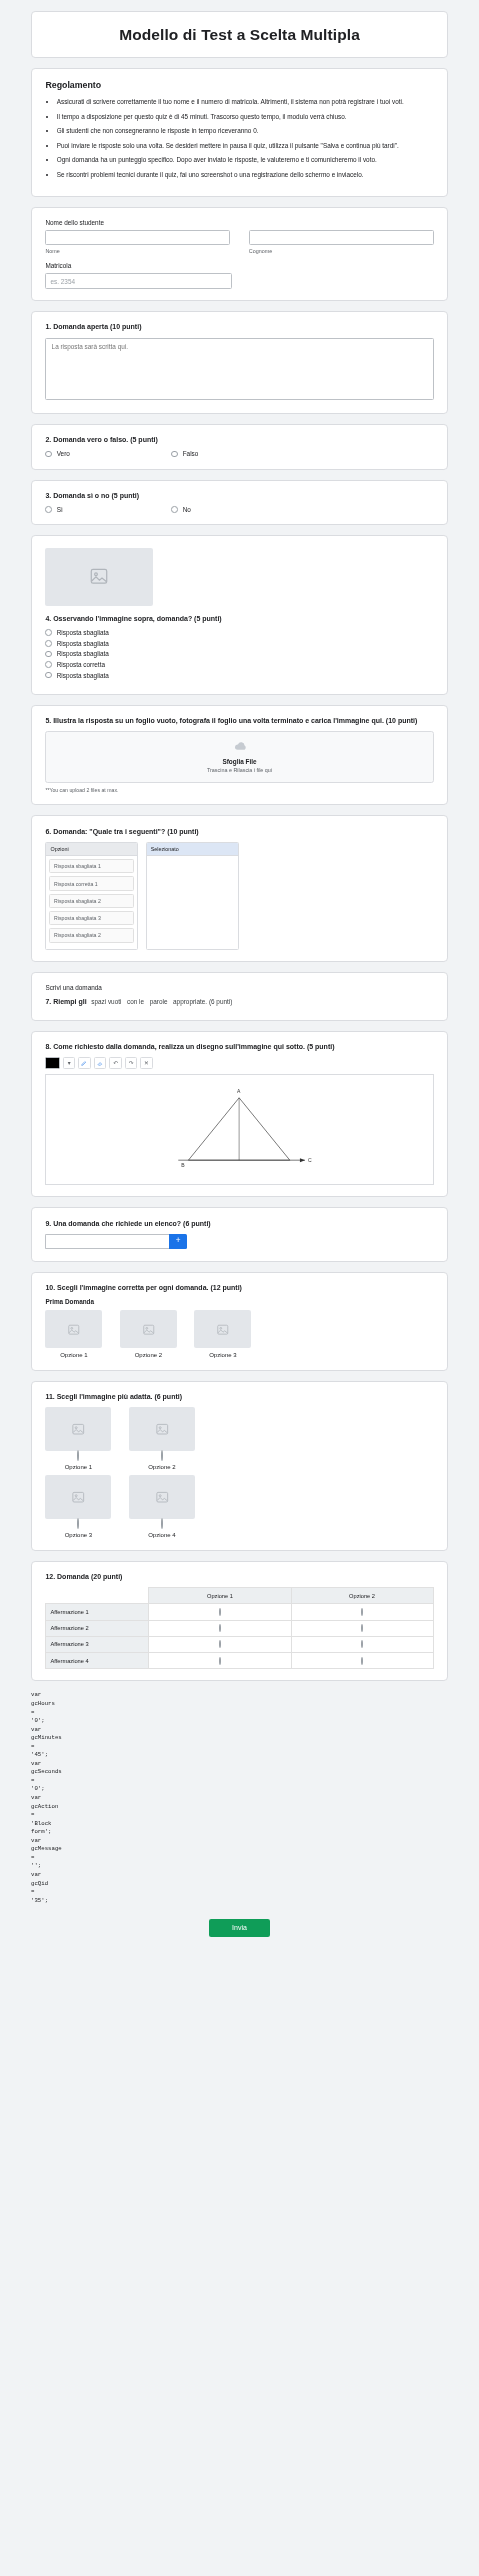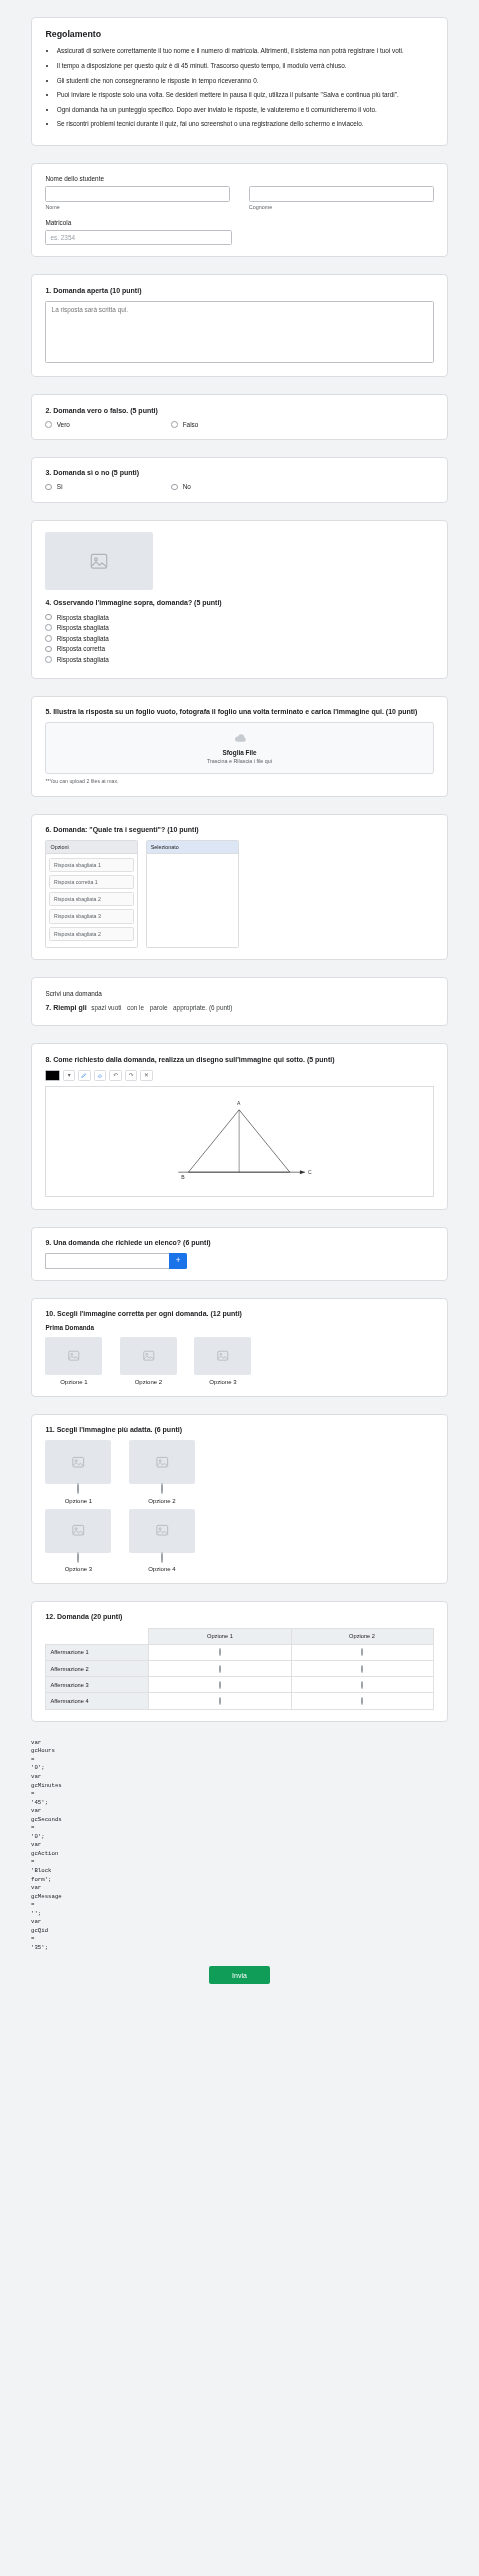--- a/index.html
+++ b/index.html
@@ -13,21 +13,21 @@
   }
   .page {
     width: 479px;
     margin: 0 auto;
     padding: 0 0 20.6px 0;
   }
   .card {
     background: #ffffff;
     border: 0.5px solid #dadce0;
     border-radius: 4.1px;
-    margin: 17px 31px;
+    margin: 10px 31px;
     padding: 11.3px 13.4px;
   }
   .title-card {
     margin: 11.3px 31px 7.2px 31px;
     padding: 13.4px 13.4px 12.4px 13.4px;
     text-align: center;
   }
   h1.form-title {
     font-size: 15.5px;
     line-height: 1.2;
@@ -255,20 +255,23 @@
     cursor: pointer;
     font-family: "Liberation Sans", sans-serif;
   }
   .cloud-icon { color: #9aa0a6; }
 </style>
 </head>
 <body>
 
 <div class="page">
 
+  <div class="card title-card">
+    <h1 class="form-title">Modello di Test a Scelta Multipla</h1>
+  </div>
 
   <div class="card">
     <h2 class="section-title">Regolamento</h2>
     <ul class="rules">
       <li>Assicurati di scrivere correttamente il tuo nome e il numero di matricola. Altrimenti, il sistema non potrà registrare i tuoi voti.</li>
       <li>Il tempo a disposizione per questo quiz è di 45 minuti. Trascorso questo tempo, il modulo verrà chiuso.</li>
       <li>Gli studenti che non consegneranno le risposte in tempo riceveranno 0.</li>
       <li>Puoi inviare le risposte solo una volta. Se desideri mettere in pausa il quiz, utilizza il pulsante "Salva e continua più tardi".</li>
       <li>Ogni domanda ha un punteggio specifico. Dopo aver inviato le risposte, le valuteremo e ti comunicheremo il voto.</li>
       <li>Se riscontri problemi tecnici durante il quiz, fai uno screenshot o una registrazione dello schermo e inviacelo.</li>

